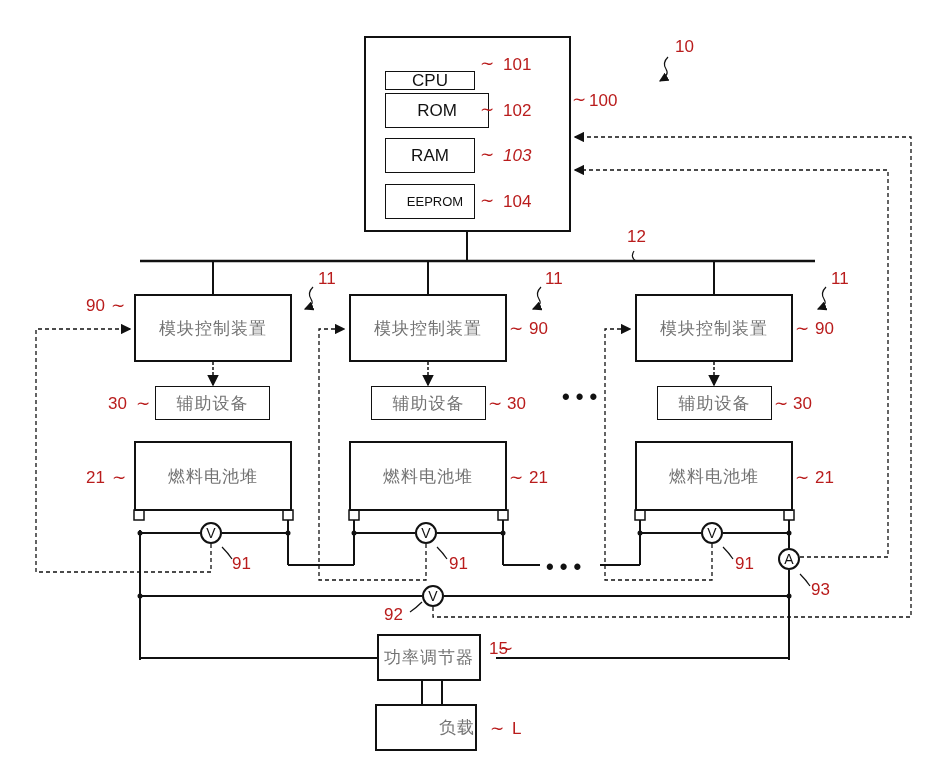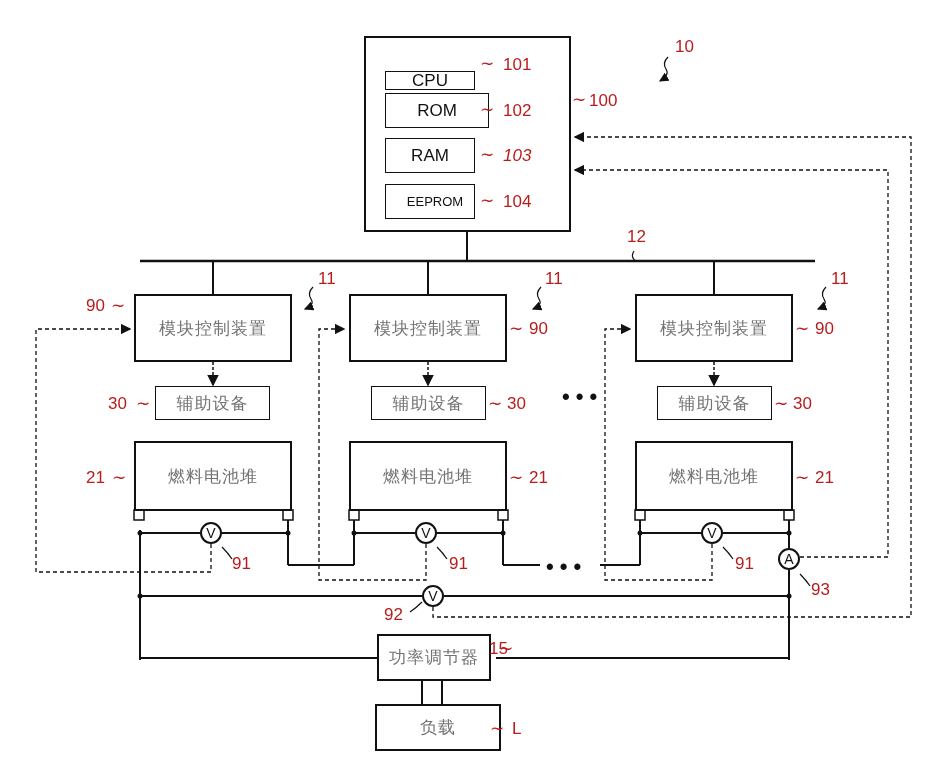--- a/index.html
+++ b/index.html
@@ -206,22 +206,22 @@
 
 <div class="meter" style="left:422px;top:585px;">
     <span>V</span>
   </div>
 <span class="lbl" style="left:384px;top:606px;">92</span>
 <div class="meter" style="left:778px;top:548px;">
     <span>A</span>
   </div>
 <span class="lbl" style="left:811px;top:581px;">93</span>
 
-<div class="box" style="left:377px;top:634px;width:114px;height:47px;">
+<div class="box" style="left:377px;top:634px;width:104px;height:47px;">
     <span class="cjk">功率调节器</span>
   </div>
 <span class="lbl" style="left:499px;top:640px;">∼</span>
 <span class="lbl" style="left:489px;top:640px;">15</span>
-<div class="box" style="left:375px;top:704px;width:126px;height:47px;">
+<div class="box" style="left:375px;top:704px;width:102px;height:47px;justify-content:flex-end;">
     <span class="cjk">负载</span>
   </div>
 <span class="lbl" style="left:490px;top:720px;">∼</span>
 <span class="lbl" style="left:512px;top:720px;">L</span>
 
 </body></html>

